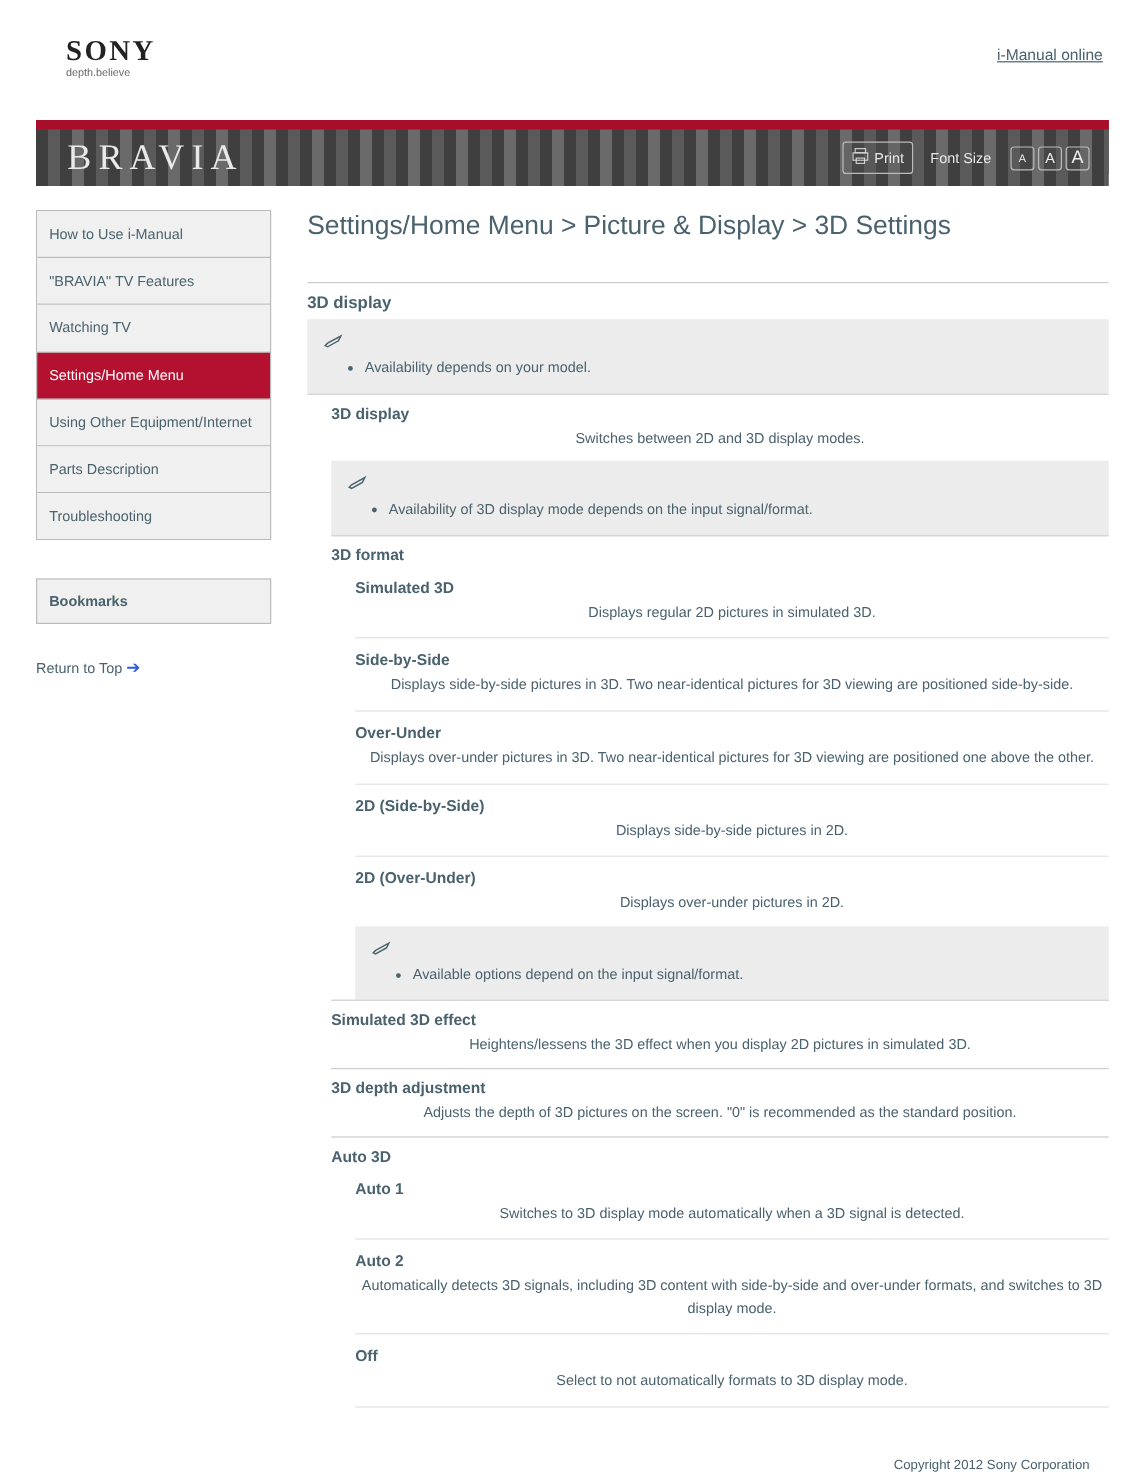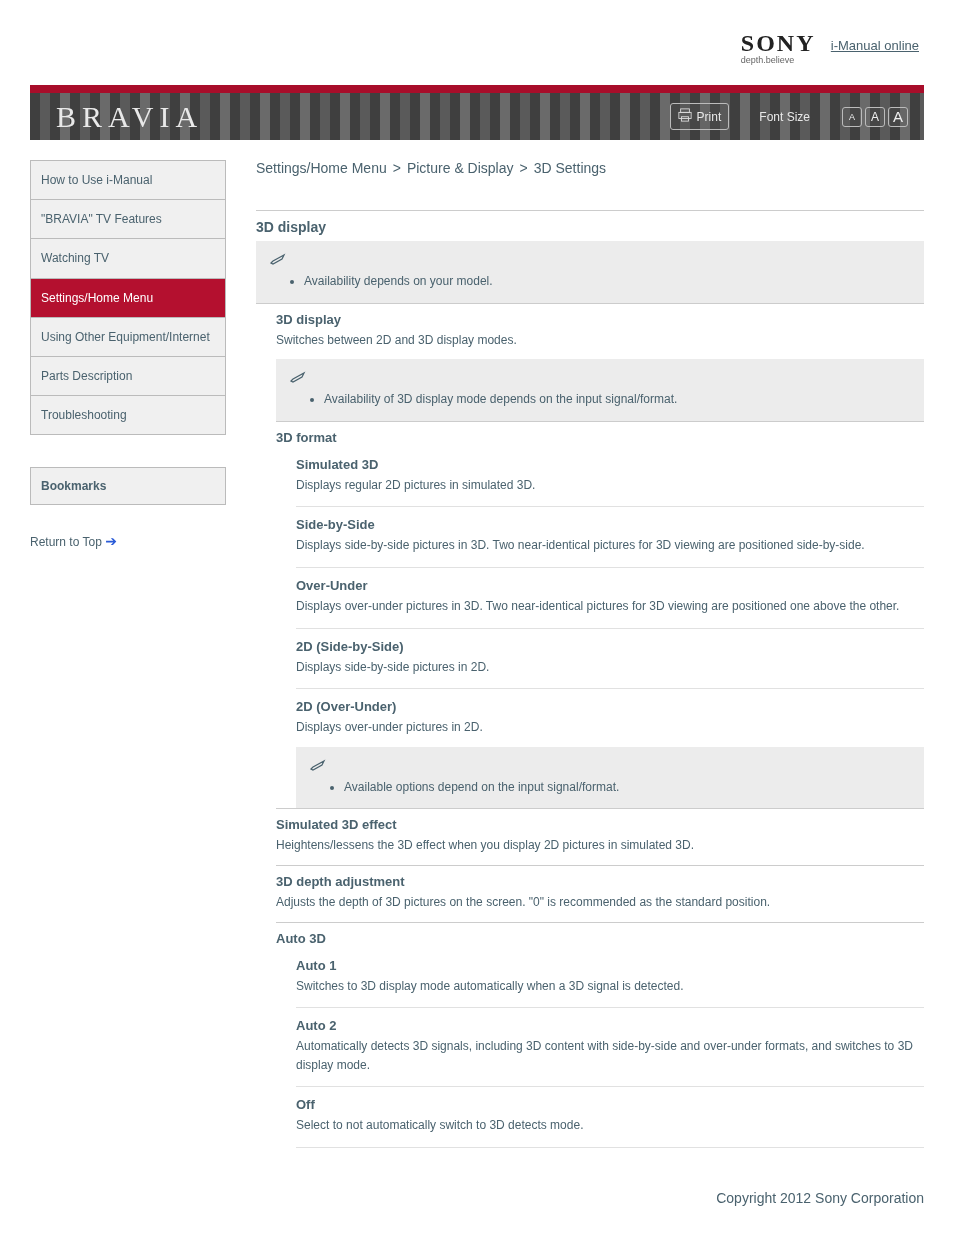--- a/index.html
+++ b/index.html
@@ -1,64 +1,64 @@
 <!DOCTYPE html>
 <html><head>
 <meta charset="utf-8">
 <style>
   * { box-sizing: border-box; margin: 0; padding: 0; }
   body { font-family: Arial, Helvetica, sans-serif; font-size: 12px; color: #4a626e; background: #fff; }
   .page { width: 954px; margin: 0 auto; background: #fff; }
 
-  .top-bar { padding: 30px 35px 20px 55px; display: flex; justify-content: flex-end; align-items: flex-start; }
+  .top-bar { padding: 30px 35px 35px 55px; display: flex; justify-content: space-between; align-items: flex-start; gap: 10px; }
   .logo { width: 90px; }
   .logo-text { font-family: 'Times New Roman', serif; font-weight: bold; font-size: 24px; letter-spacing: 2px; color: #222; }
   .logo-sub { font-size: 9px; color: #666; margin-top: -2px; }
   .manual-link { font-size: 13px; color: #4a626e; text-decoration: underline; margin-top: 8px; }
 
   .banner { position: relative; height: 45px; margin: 0 30px; background: #555; }
   .banner-red { height: 8px; background: #a80d2a; }
   .banner-body { display: flex; height: 47px; align-items: center; justify-content: space-between; padding: 0 16px 0 26px; background: repeating-linear-gradient(90deg, #3f3f3f 0 10px, #5a5a5a 10px 20px, #3f3f3f 20px 30px, #6a6a6a 30px 40px); }
   .bravia { font-family: 'Times New Roman', serif; font-size: 30px; letter-spacing: 6px; color: #e9e9e9; }
-  .banner-right { display: flex; align-items: center; gap: 30px; }
+  .banner-right { display: flex; align-items: center; gap: 14px; }
   .btn-box { display: inline-flex; align-items: center; gap: 5px; border: 1px solid #bbb; border-radius: 3px; padding: 4px 7px; background: rgba(90,90,90,.3); color: #e8e8e8; font-size: 12px; }
   .print-icon svg { width: 14px; height: 14px; }
   .fsize { display: flex; gap: 3px; }
   .fsize-btn { border: 1px solid #bbb; border-radius: 3px; width: 20px; height: 20px; display: flex; align-items: center; justify-content: center; background: rgba(90,90,90,.25); color: #eee; }
   .fsize-label { color: #e8e8e8; font-size: 12px; align-self: center; margin-right: 2px; }
 
   .layout { display: flex; margin: 30px 30px 0 30px; gap: 30px; }
   .sidebar { width: 196px; flex: none; }
   .nav { border: 1px solid #bbb; }
   .nav-item { border-bottom: 1px solid #bbb; padding: 11px 10px; background: #f0f0f0; font-size: 12px; color: #4a626e; line-height: 1.35; }
   .nav-item:last-child { border-bottom: none; }
   .nav-item.active { background: #b4102f; color: #fff; }
   .bit { border: 1px solid #bbb; padding: 11px 10px; background: #f0f0f0; margin-top: 32px; font-size: 12px; font-weight: bold; }
   .trademark { margin-top: 28px; font-size: 12px; color: #4a626e; }
   .trademark span.arrow { color: #2a5bd7; font-size: 14px; }
 
   .content { flex: 1; }
-  .content h2.crumb { font-size: 14px; font-weight: normal; color: #4a626e; margin-bottom: 34px; }
+  .content h2.crumb { font-size: 22px; font-weight: normal; color: #4a626e; margin-bottom: 34px; }
   .content h2.crumb .sep { margin: 0 6px; }
 
   hr.rule { border: none; border-top: 1px solid #ccc; }
 
   .sect-head { font-size: 14px; font-weight: bold; color: #4a626e; padding: 8px 0 6px; }
   .note-box { background: #ececec; padding: 12px 14px 12px 14px; }
   .note-icon { display: inline-block; width: 18px; }
   .note-icon svg { width: 16px; height: 14px; vertical-align: -2px; }
   .note-list { list-style: disc; padding-left: 34px; margin-top: 4px; font-size: 12px; line-height: 1.55; color: #4a626e; }
   .note-list li { margin-bottom: 0; }
 
   .options { margin-left: 20px; }
   .opt-title { font-weight: bold; font-size: 13px; color: #4a626e; padding: 8px 0 4px; }
-  .opt-desc { font-size: 12px; color: #4a626e; padding-bottom: 10px; line-height: 1.55; }
+  .opt-desc { font-size: 12px; color: #4a626e; padding-bottom: 10px; line-height: 1.55; text-align: center; }
   hr.light { border: none; border-top: 1px solid #e1e1e1; margin: 2px 0; }
 
-  .copyright { text-align: right; font-size: 14px; color: #4a626e; margin: 40px 30px 0 0; }
+  .copyright { text-align: right; font-size: 11px; color: #4a626e; margin: 40px 46px 0 0; }
 </style>
 </head>
 <body>
 
 <div class="page">
 
   <div class="top-bar">
     <div class="logo">
       <div class="logo-text">SONY</div>
       <div class="logo-sub">depth.believe</div>
@@ -176,21 +176,21 @@
         <div class="opt-title">Auto 3D</div>
 
         <div class="options">
           <div class="opt-title">Auto 1</div>
           <div class="opt-desc">Switches to 3D display mode automatically when a 3D signal is detected.</div>
           <hr class="light">
           <div class="opt-title">Auto 2</div>
           <div class="opt-desc">Automatically detects 3D signals, including 3D content with side-by-side and over-under formats, and switches to 3D display mode.</div>
           <hr class="light">
           <div class="opt-title">Off</div>
-          <div class="opt-desc">Select to not automatically switch to 3D detects mode.</div>
+          <div class="opt-desc">Select to not automatically formats to 3D display mode.</div>
           <hr class="light">
         </div>
       </div>
 
     </div>
   </div>
 
   <div class="copyright">Copyright 2012 Sony Corporation</div>
 
 </div>

